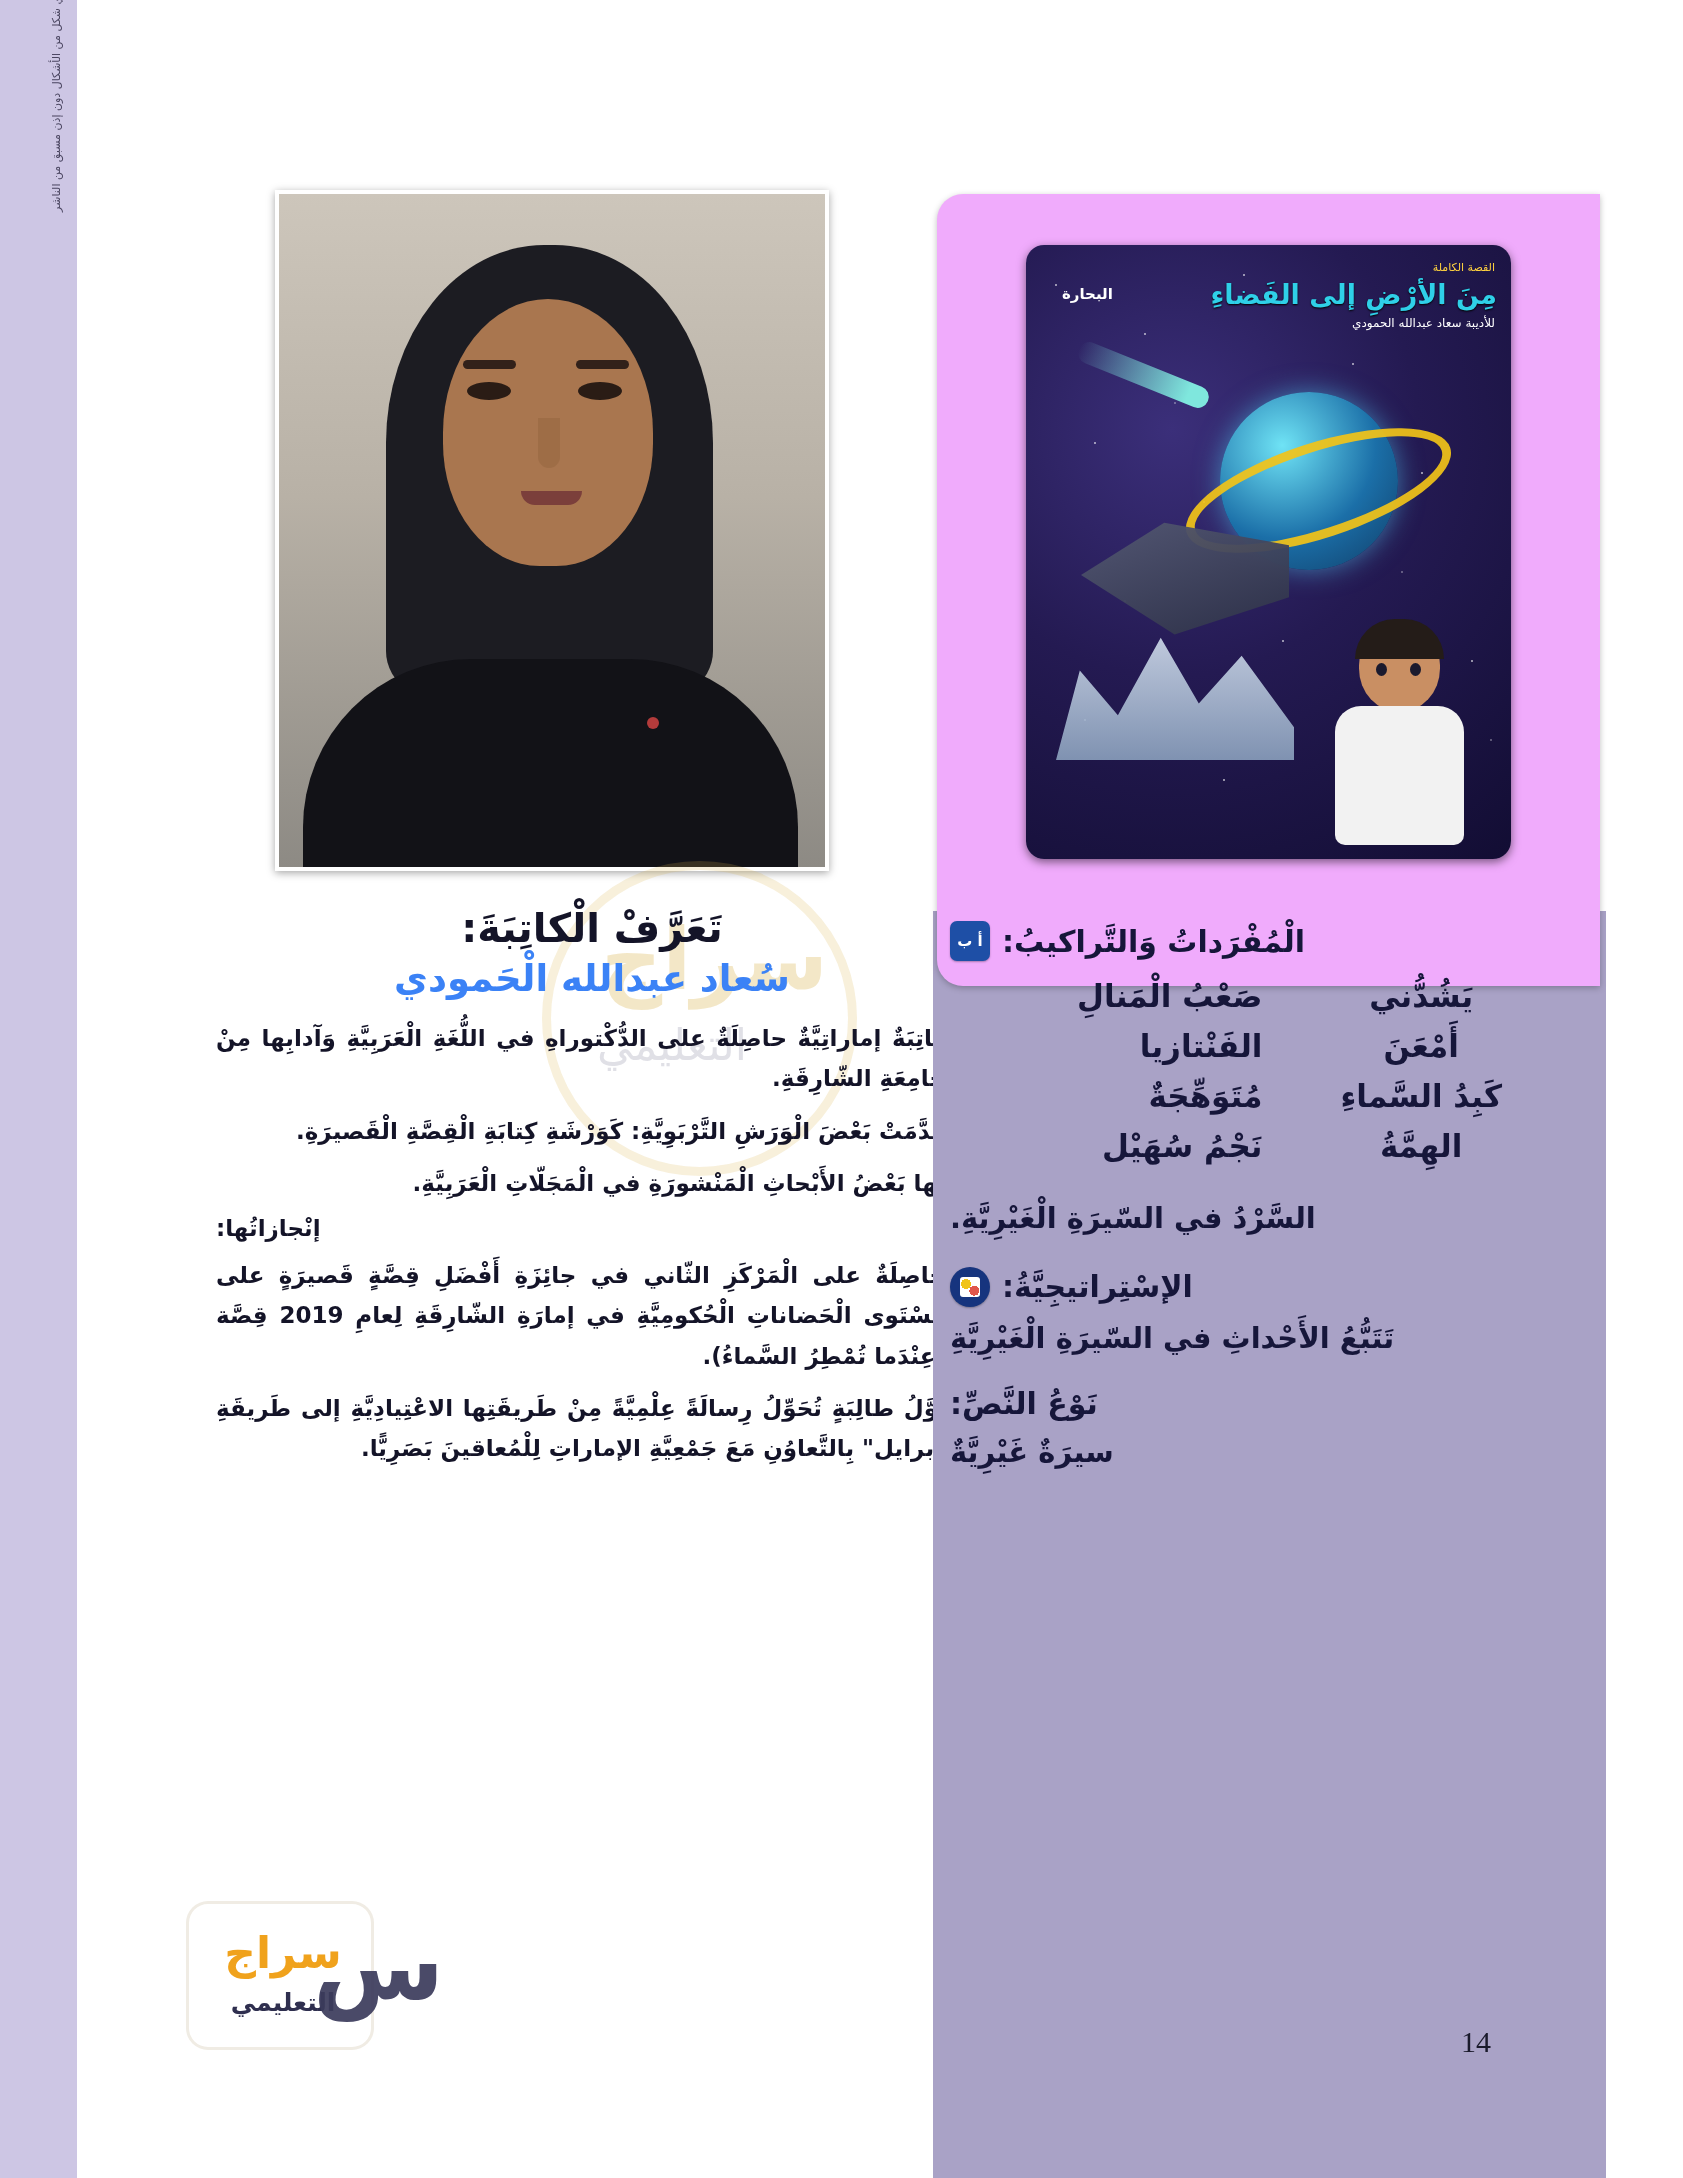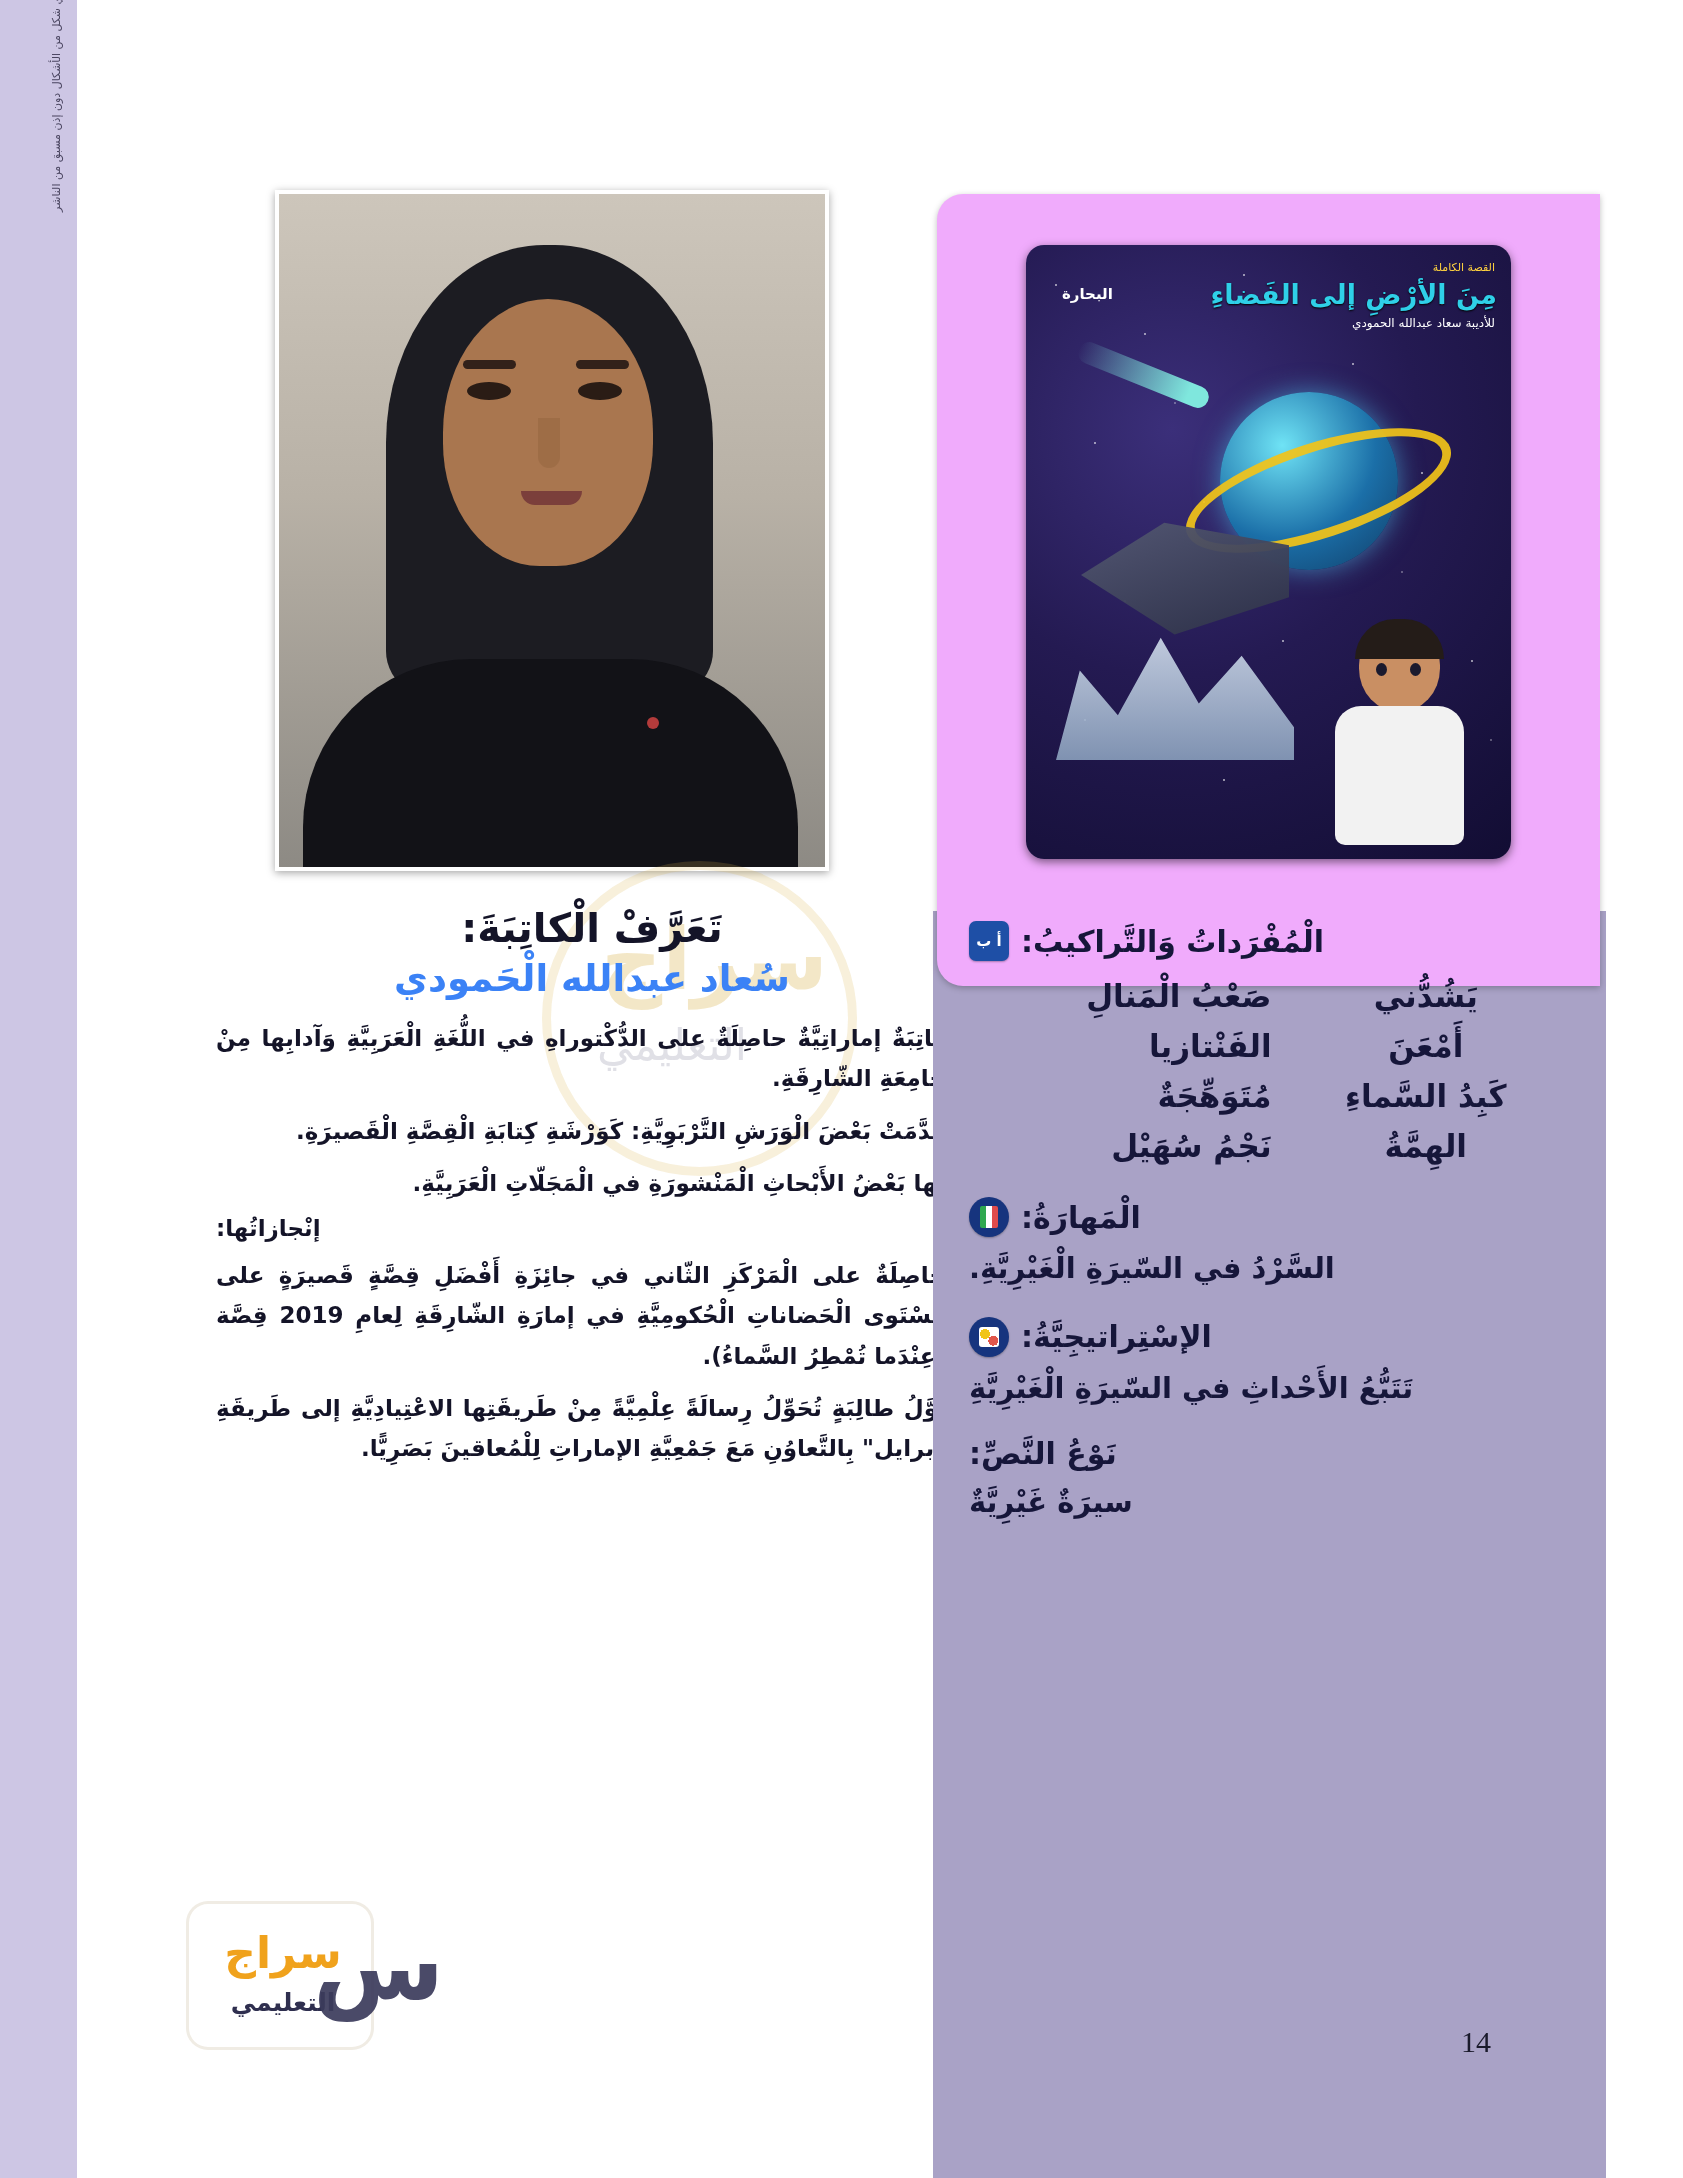--- a/index.html
+++ b/index.html
@@ -243,21 +243,21 @@
     border-radius: 26px 26px 10px 10px;
     background: #f2f2f2;
   }
 
   
   .rc-content {
     position: absolute;
     right: 0;
     top: 921px;
     width: 673px;
-    padding: 0 36px 0 36px;
+    padding: 0 36px 0 17px;
     box-sizing: border-box;
     text-align: right;
     direction: rtl;
     color: #1c1c2b;
   }
   .rc-heading-row {
     display: flex;
     flex-direction: row-reverse;
     align-items: center;
     justify-content: flex-start;
@@ -680,26 +680,20 @@
             <td class="col-b">كَبِدُ السَّماءِ</td>
             <td class="col-a">مُتَوَهِّجَةٌ</td>
           </tr>
           <tr>
             <td class="col-b">الهِمَّةُ</td>
             <td class="col-a">نَجْمُ سُهَيْل</td>
           </tr>
         </tbody>
           </table>
 
-        <div class="rc-heading-row">
-          <div class="icon-circle">
-              <span class="glyph"></span>
-            </div>
-          <div class="rc-heading-text">الْمَهارَةُ:</div>
-        </div>
         <div class="rc-line">السَّرْدُ في السّيرَةِ الْغَيْرِيَّةِ.</div>
 
         <div class="rc-heading-row">
           <div class="icon-circle strategy">
               <span class="glyph"></span>
             </div>
           <div class="rc-heading-text">الإسْتِراتيجِيَّةُ:</div>
         </div>
         <div class="rc-line">تَتَبُّعُ الأَحْداثِ في السّيرَةِ الْغَيْرِيَّةِ</div>
 

